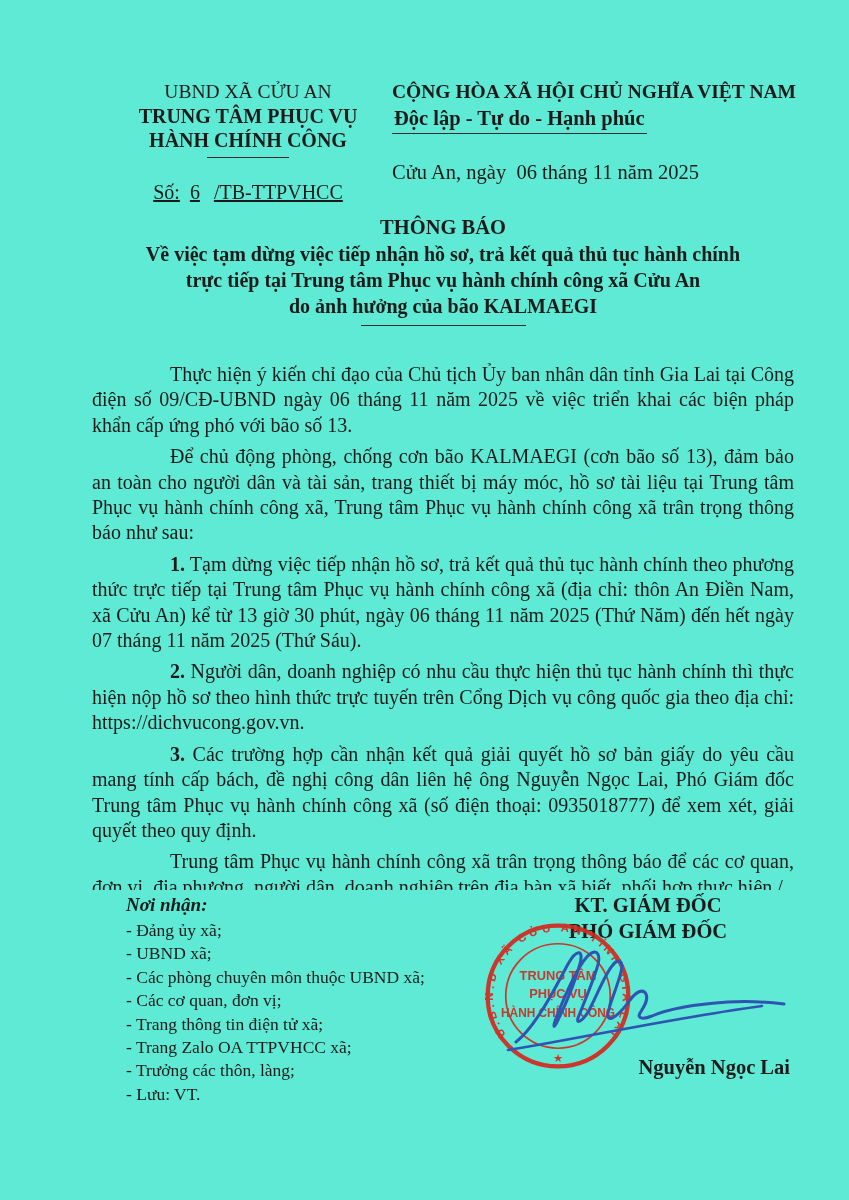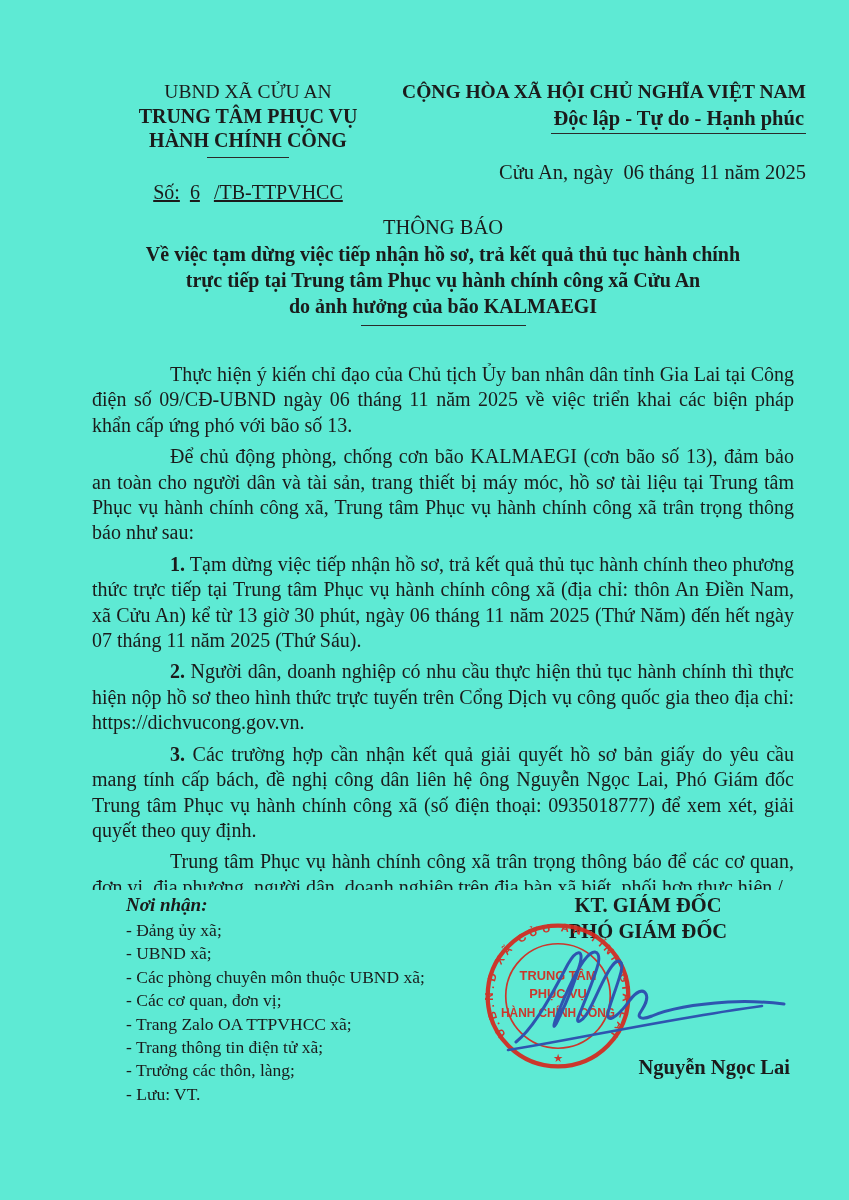--- a/index.html
+++ b/index.html
@@ -12,27 +12,27 @@
     color:#1b1b1b;
     overflow:hidden;
   }
   
   .hdr-left{position:absolute;left:88px;top:80px;width:320px;text-align:center;line-height:1.22;}
   .hdr-left .parent-org{font-size:19.5px;}
   .hdr-left .org{font-size:20px;font-weight:bold;}
   .hdr-rule{width:82px;border-top:1.6px solid #2a2a2a;margin:4px auto 0 auto;}
   .doc-number{margin-top:22px;font-size:20px;text-align:center;white-space:nowrap;text-decoration:underline;}
   .doc-number .num{padding:0 14px 0 10px;}
-  .hdr-right{position:absolute;left:392px;top:80px;width:414px;text-align:right;line-height:1.22;}
+  .hdr-right{position:absolute;left:392px;top:80px;width:414px;text-align:left;line-height:1.22;}
   .hdr-right .national{font-size:19.5px;font-weight:bold;white-space:nowrap;}
   .hdr-right .motto{display:inline-block;font-size:20.5px;font-weight:bold;border-bottom:1.7px solid #2a2a2a;padding:0 2px 2px 2px;margin-top:2px;}
   .hdr-right .place-date{margin-top:26px;font-size:20.5px;white-space:pre;}
   
   .title-block{position:absolute;left:92px;top:214px;width:702px;text-align:center;line-height:26px;}
-  .title-block .t-head{font-size:20.5px;font-weight:normal;margin-bottom:1px;}
+  .title-block .t-head{font-size:20.5px;font-weight:bold;margin-bottom:1px;}
   .title-block .t-sub{font-size:20px;font-weight:bold;}
   .title-rule{width:165px;border-top:1.7px solid #2a2a2a;margin:6px auto 0 auto;}
   
   .body-block{position:absolute;left:92px;top:362px;width:702px;height:528px;overflow:hidden;
               font-size:20px;line-height:25.4px;text-align:justify;}
   .body-block p{margin:0 0 6px 0;text-indent:78px;}
   .body-block .num{font-weight:bold;}
   
   .recipients{position:absolute;left:126px;top:894px;width:330px;}
   .recipients .r-label{font-size:19px;font-weight:bold;font-style:italic;margin-bottom:3px;}
@@ -79,22 +79,22 @@
     <p><span class="num">3.</span><span> Các trường hợp cần nhận kết quả giải quyết hồ sơ bản giấy do yêu cầu mang tính cấp bách, đề nghị công dân liên hệ ông Nguyễn Ngọc Lai, Phó Giám đốc Trung tâm Phục vụ hành chính công xã (số điện thoại: 0935018777) để xem xét, giải quyết theo quy định.</span></p>
     <p>Trung tâm Phục vụ hành chính công xã trân trọng thông báo để các cơ quan, đơn vị, địa phương, người dân, doanh nghiệp trên địa bàn xã biết, phối hợp thực hiện./.</p>
   </div>
 
   <div class="recipients">
     <div class="r-label">Nơi nhận:</div>
     <div class="r-item">- Đảng ủy xã;</div>
     <div class="r-item">- UBND xã;</div>
     <div class="r-item">- Các phòng chuyên môn thuộc UBND xã;</div>
     <div class="r-item">- Các cơ quan, đơn vị;</div>
+    <div class="r-item">- Trang thông tin điện tử xã;</div>
     <div class="r-item">- Trang Zalo OA TTPVHCC xã;</div>
-    <div class="r-item">- Trang thông tin điện tử xã;</div>
     <div class="r-item">- Trưởng các thôn, làng;</div>
     <div class="r-item">- Lưu: VT.</div>
   </div>
 
   <div class="sign-titles">
     <div>KT. GIÁM ĐỐC</div>
     <div>PHÓ GIÁM ĐỐC</div>
   </div>
 
   <svg class="stamp-svg" viewBox="0 0 160 160" aria-hidden="true">

